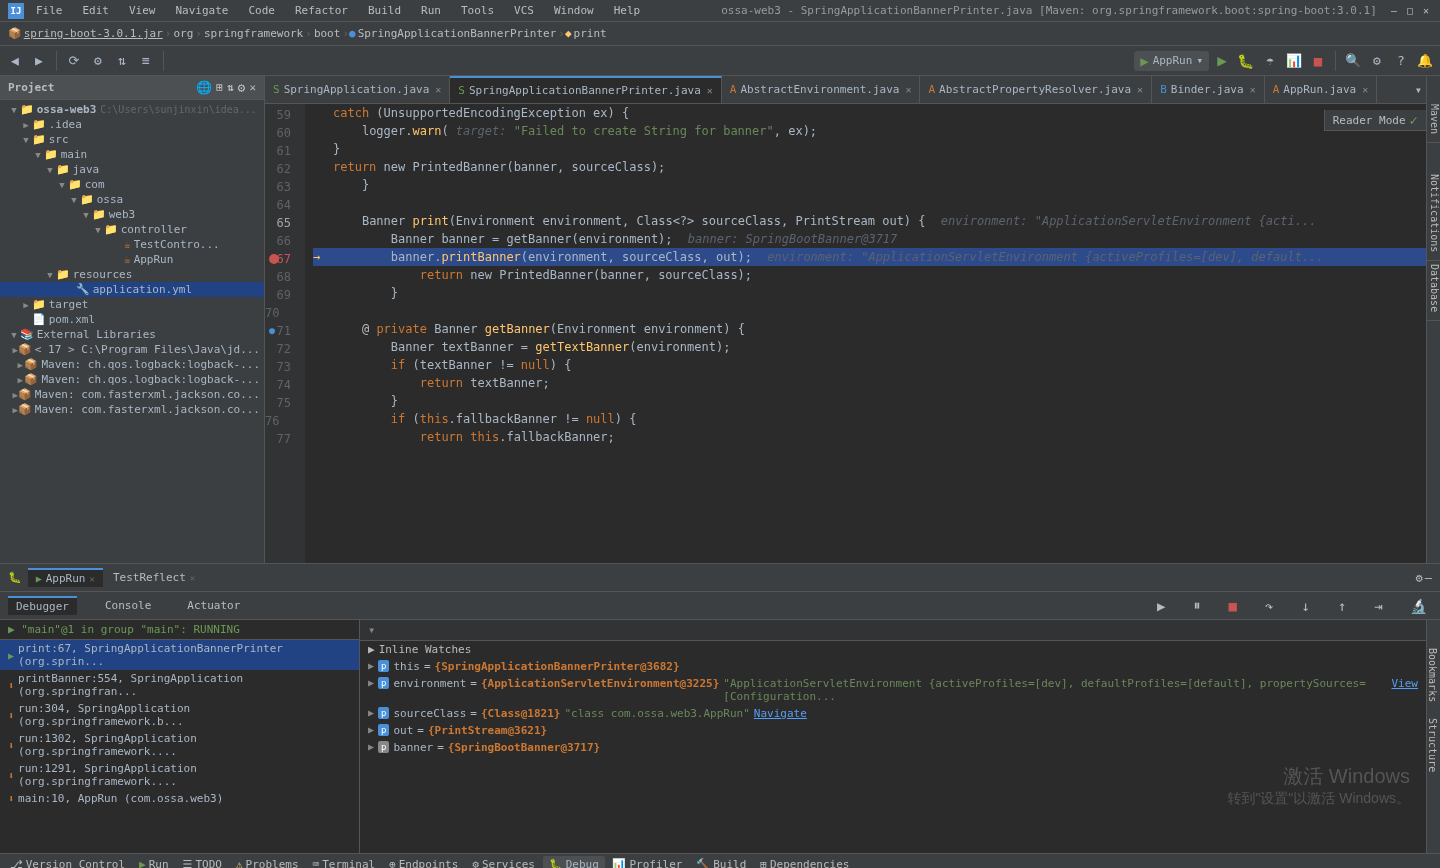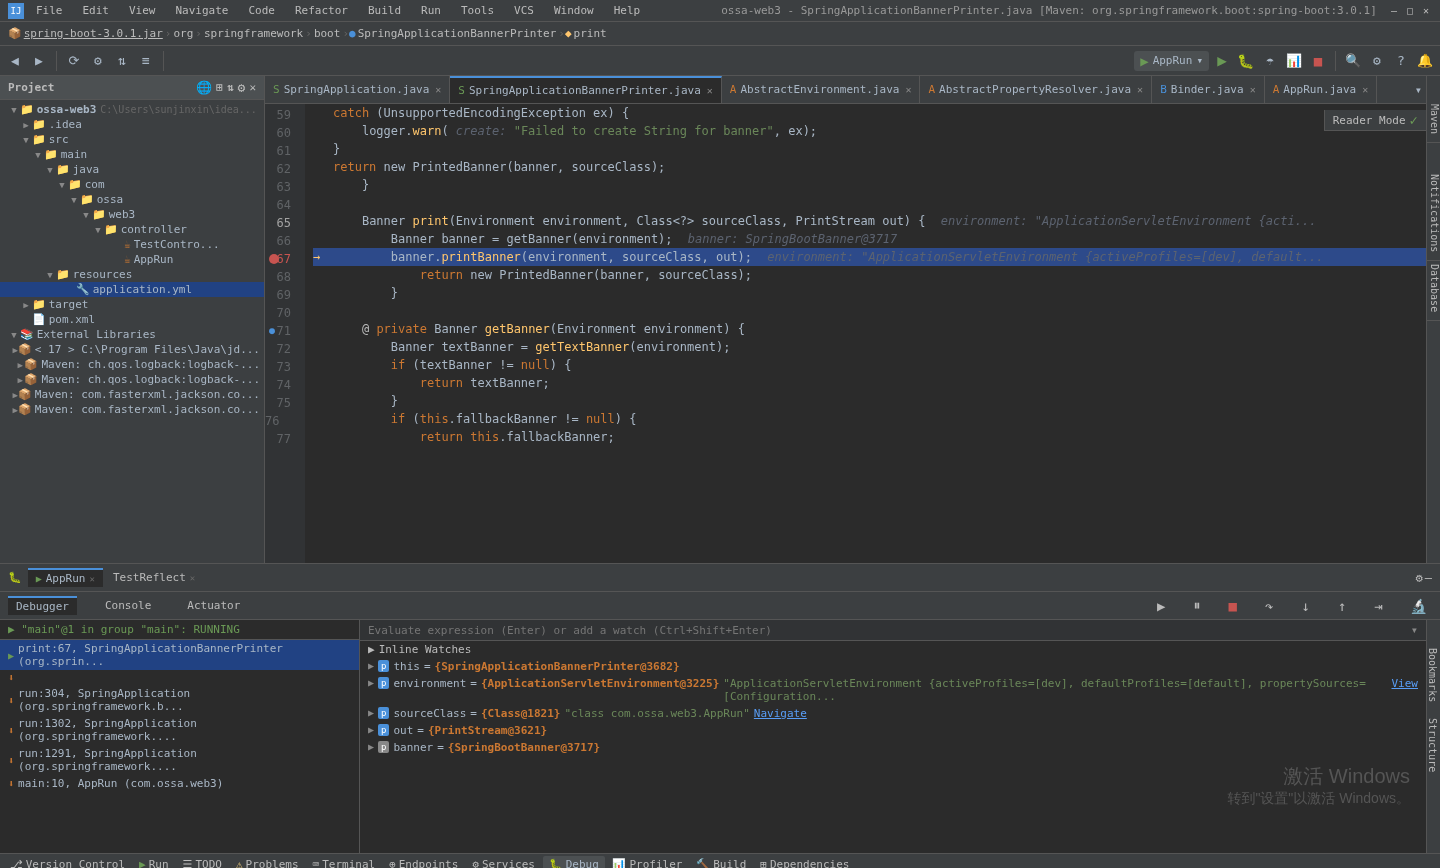--- a/index.html
+++ b/index.html
@@ -1,20 +1,20 @@
 <!DOCTYPE html>
 <html><head>
   <meta charset="utf-8">
   <style>
     * { margin: 0; padding: 0; box-sizing: border-box; }
     body { font-family: 'Consolas', 'Monaco', monospace; font-size: 12px; background: #2b2b2b; color: #a9b7c6; width: 1440px; height: 868px; overflow: hidden; }
 
     
     #title-bar { background: #3c3f41; height: 22px; display: flex; align-items: center; padding: 0 8px; font-size: 11px; color: #bbb; border-bottom: 1px solid #555; }
-    #title-bar .window-icon { width: 16px; height: 16px; margin-right: 8px; background: #4a90d9; display: inline-flex; align-items: center; justify-content: center; color: white; font-size: 9px; font-weight: normal; }
+    #title-bar .window-icon { width: 16px; height: 16px; margin-right: 8px; background: #4a90d9; display: inline-flex; align-items: center; justify-content: center; color: white; font-size: 9px; font-weight: bold; }
     #title-bar .menu-items { display: flex; gap: 12px; flex: 1; }
     #title-bar .menu-item { cursor: pointer; padding: 2px 4px; }
     #title-bar .title-text { flex: 1; text-align: center; }
     #title-bar .window-controls { display: flex; gap: 4px; }
     #title-bar .win-btn { width: 12px; height: 12px; cursor: pointer; font-size: 10px; display: flex; align-items: center; justify-content: center; color: #bbb; }
 
     
     #breadcrumb-bar { background: #3c3f41; height: 24px; display: flex; align-items: center; padding: 0 8px; font-size: 11px; color: #bbb; border-bottom: 1px solid #555; }
 
     
@@ -406,21 +406,21 @@
           <div style="padding: 0 6px 0 0; color:#c75450; display:flex; align-items:center; justify-content:flex-end; height:18px; position:relative;">
             <span style="position:absolute; left:4px; width:10px; height:10px; border-radius:50%; background:#c75450; display:inline-block;"></span>
             <span>67</span>
           </div>
           <div style="padding: 0 6px 0 0; color:#606366; display:flex; align-items:center; justify-content:flex-end; height:18px;">
               <span>68</span>
             </div>
           <div style="padding: 0 6px 0 0; color:#606366; display:flex; align-items:center; justify-content:flex-end; height:18px;">
               <span>69</span>
             </div>
-          <div style="padding: 0 6px 0 0; color:#606366; display:flex; align-items:center; justify-content:flex-end; height:18px;">
+          <div style="padding: 0 6px 0 0; color:#606366; display:flex; align-items:center; height:18px;">
               <span>70</span>
             </div>
           <div style="padding: 0 6px 0 0; color:#606366; display:flex; align-items:center; justify-content:flex-end; height:18px; position:relative;">
             <span style="position:absolute; left:4px; color:#4a90d9; font-size:10px;">●</span>
             <span>71</span>
           </div>
           <div style="padding: 0 6px 0 0; color:#606366; display:flex; align-items:center; justify-content:flex-end; height:18px;">
               <span>72</span>
             </div>
           <div style="padding: 0 6px 0 0; color:#606366; display:flex; align-items:center; justify-content:flex-end; height:18px;">
@@ -445,21 +445,21 @@
 
         <div class="code-line">
           <span style="display:inline-block; width:20px;"></span>
           <span class="kw">catch</span><span> (</span><span class="cls">UnsupportedEncodingException</span><span> ex) {</span>
         </div>
 
         <div class="code-line">
           <span style="display:inline-block; width:20px;"></span>
           <span>    </span>
           <span>logger.</span><span class="method-call">warn</span><span>(</span>
-          <span class="hint"> create: </span>
+          <span class="hint"> target: </span>
           <span class="str">"Failed to create String for banner"</span>
           <span>, ex);</span>
         </div>
 
         <div class="code-line">
           <span style="display:inline-block; width:20px;"></span>
           <span>}</span>
         </div>
 
         <div class="code-line">
@@ -614,20 +614,21 @@
         <span>▶</span>
         <span>"main"@1 in group "main": RUNNING</span>
       </div>
 
       <div class="frame-item active">
         <span class="frame-green">▶</span>
         <span>print:67, SpringApplicationBannerPrinter (org.sprin...</span>
       </div>
       <div class="frame-item">
         <span class="frame-orange" style="font-size:10px;">⬇</span>
+        <span>printBanner:554, SpringApplication (org.springfran...</span>
       </div>
       <div class="frame-item">
         <span class="frame-orange" style="font-size:10px;">⬇</span>
         <span>run:304, SpringApplication (org.springframework.b...</span>
       </div>
       <div class="frame-item">
         <span class="frame-orange" style="font-size:10px;">⬇</span>
         <span>run:1302, SpringApplication (org.springframework....</span>
       </div>
       <div class="frame-item">
@@ -636,21 +637,20 @@
       </div>
       <div class="frame-item">
         <span class="frame-orange" style="font-size:10px;">⬇</span>
         <span>main:10, AppRun (com.ossa.web3)</span>
       </div>
     </div>
 
     <div id="debug-watches">
 
       <div style="padding: 3px 8px; border-bottom:1px solid #555; display:flex; align-items:center; background:#313335;">
-        <input type="text" class="watch-input" placeholder="Evaluate expression (Enter) or add a watch (Ctrl+Shift+Enter)" style="width: 100%; background: transparent; border: none; color: rgb(169, 183, 198); font-size: 11px; outline: none; font-family: monospace;">
         <span style="color:#888; cursor:pointer; font-size:12px;">▾</span>
       </div>
 
       <div style="padding: 2px 8px; color:#bbb; font-size:11px; display:flex; align-items:center; gap:4px; cursor:pointer;">
         <span>▶</span>
         <span>Inline Watches</span>
       </div>
 
       <div class="watch-item">
         <span class="expand-arrow">▶</span>

